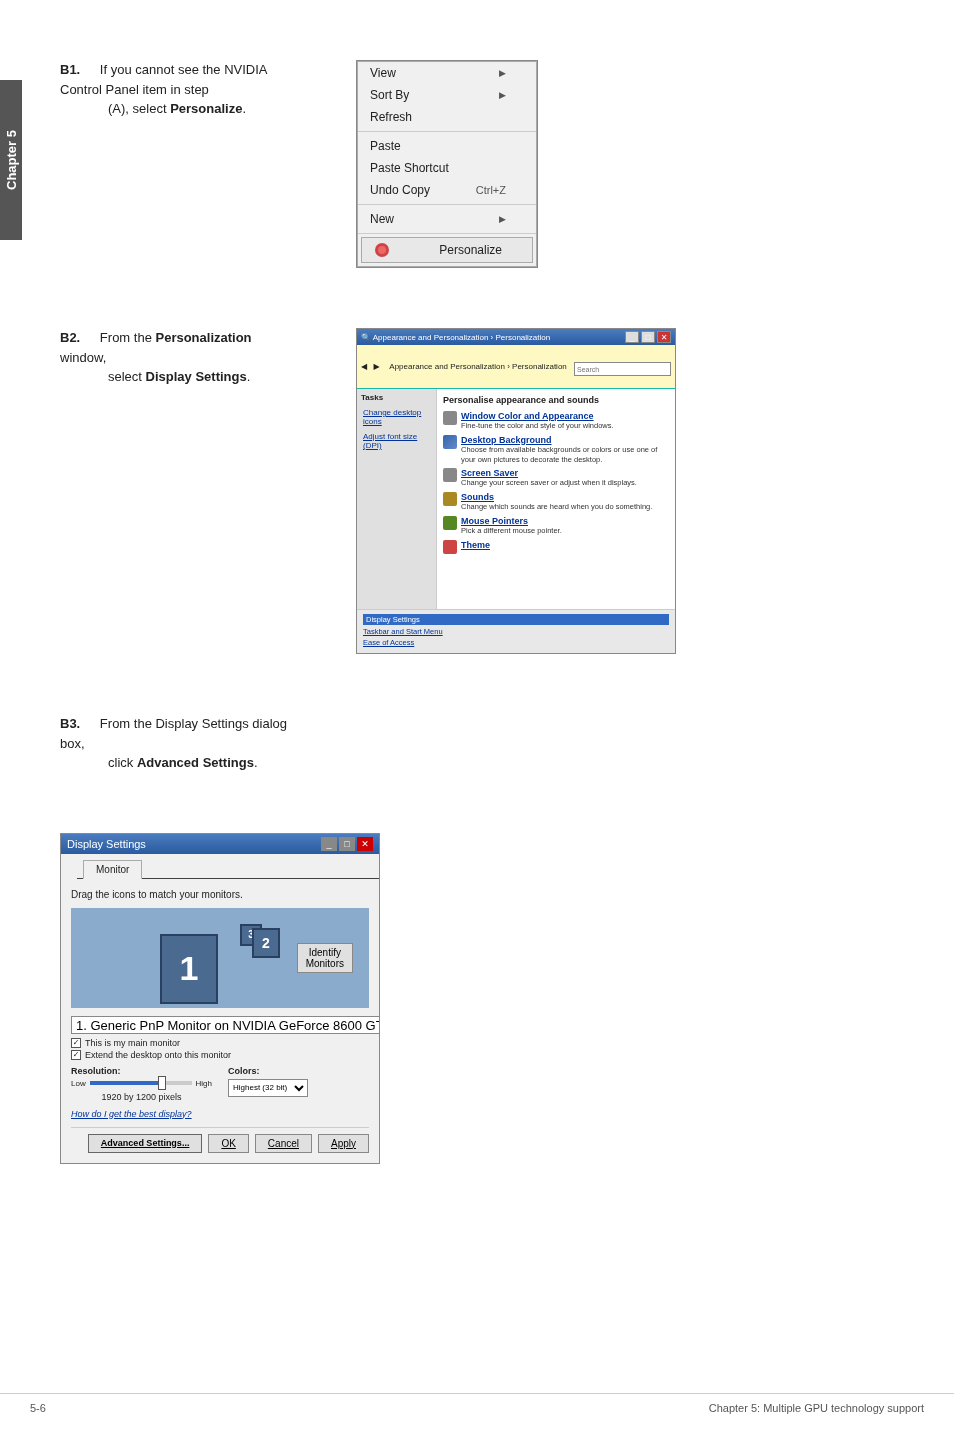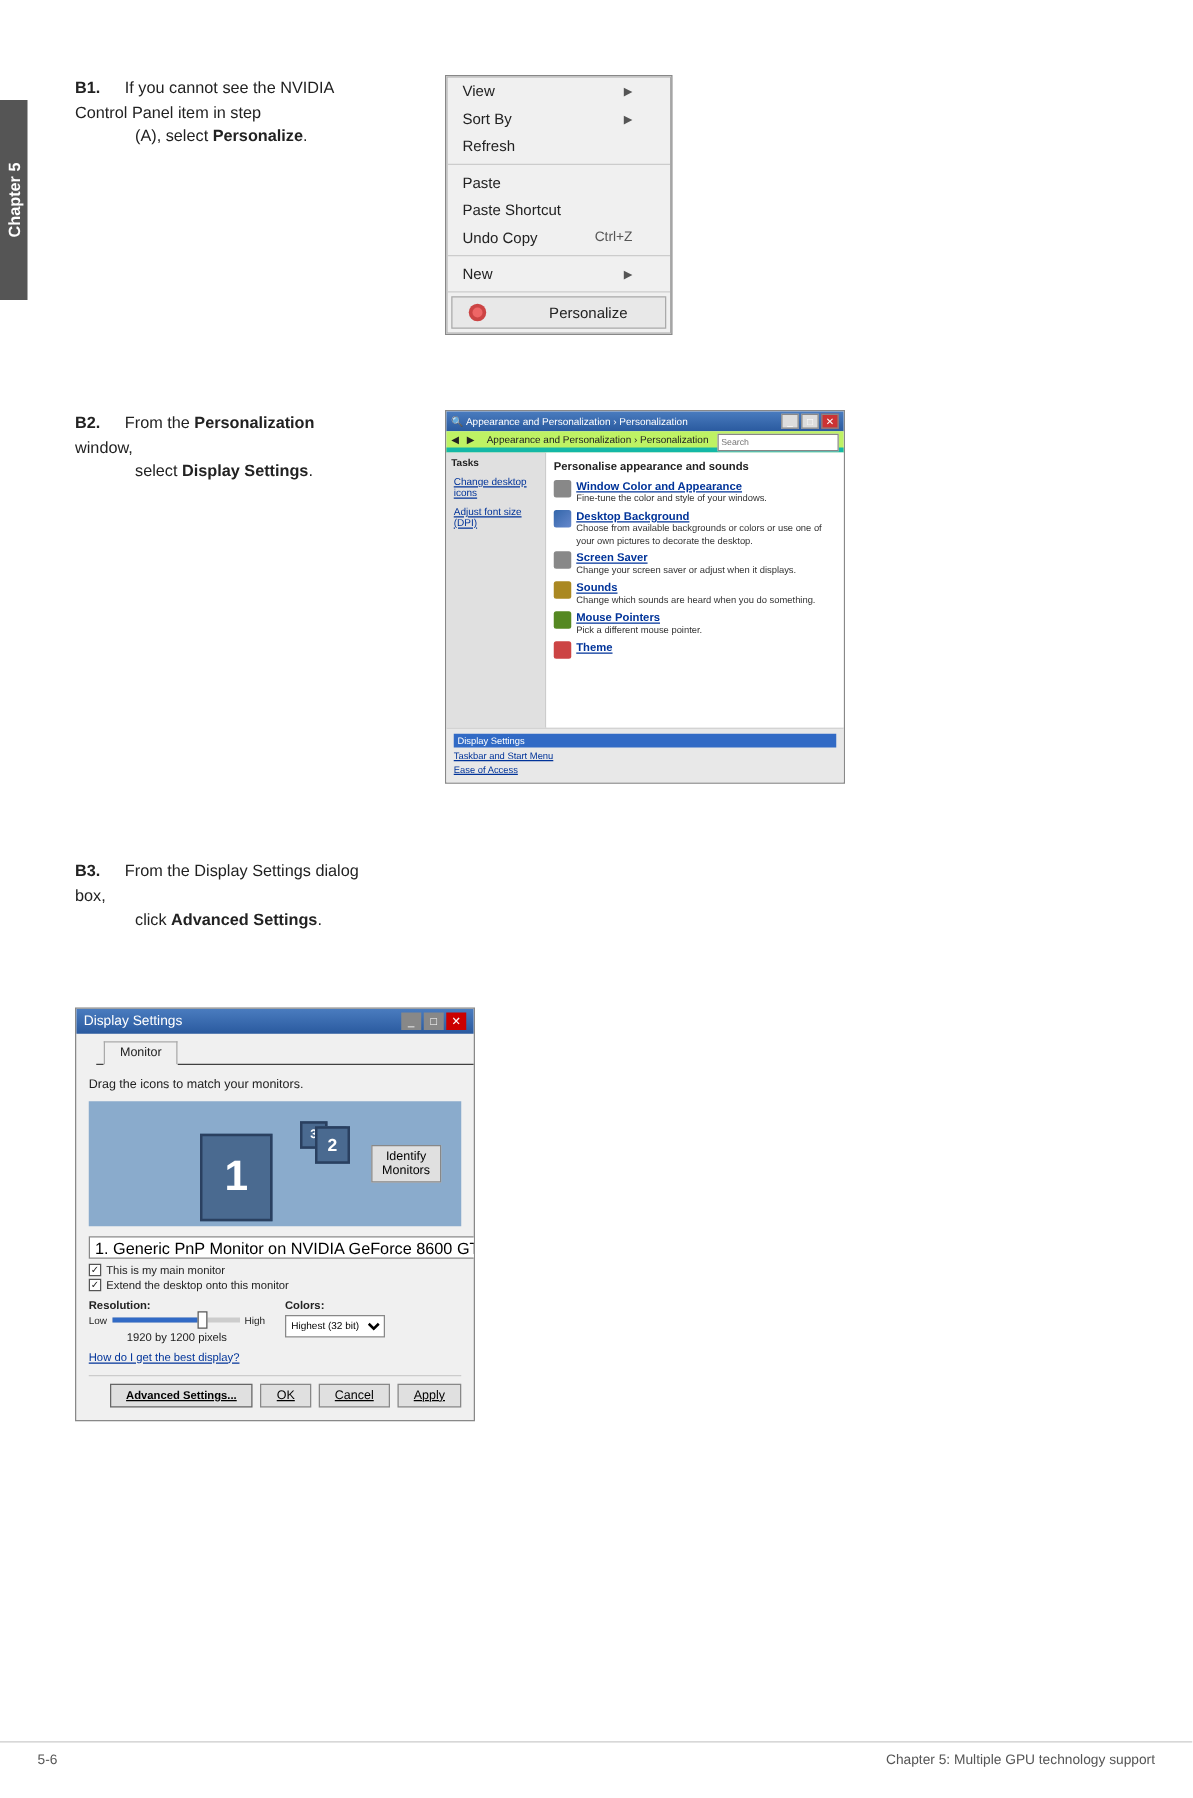--- a/index.html
+++ b/index.html
@@ -137,24 +137,24 @@
       height: 12px;
       background: #ddd;
       border: 1px solid #888;
       font-size: 8px;
       display: flex;
       align-items: center;
       justify-content: center;
       cursor: pointer;
     }
     .win-toolbar {
-      background: #bef264;
-      padding: 2px 4px;
+      background: #fef9c3;
+      padding: 17px 4px;
       font-size: 8px;
-      border-bottom: 4px solid #14b8a6;
+      border-bottom: 1px solid #14b8a6;
     }
     .win-body {
       display: flex;
       height: 220px;
     }
     .win-sidebar {
       width: 80px;
       background: #e0e0e0;
       border-right: 1px solid #ccc;
       padding: 4px;
@@ -339,20 +339,21 @@
       text-align: center;
       font-size: 9px;
       margin-top: 4px;
       margin-bottom: 6px;
     }
     .ds-link {
       color: #003399;
       text-decoration: underline;
       font-size: 9px;
       cursor: pointer;
+      font-style: italic;
     }
     .ds-buttons-row {
       display: flex;
       justify-content: flex-end;
       gap: 6px;
       margin-top: 8px;
       padding-top: 6px;
       border-top: 1px solid #ccc;
     }
     .ds-dialog-btn {

